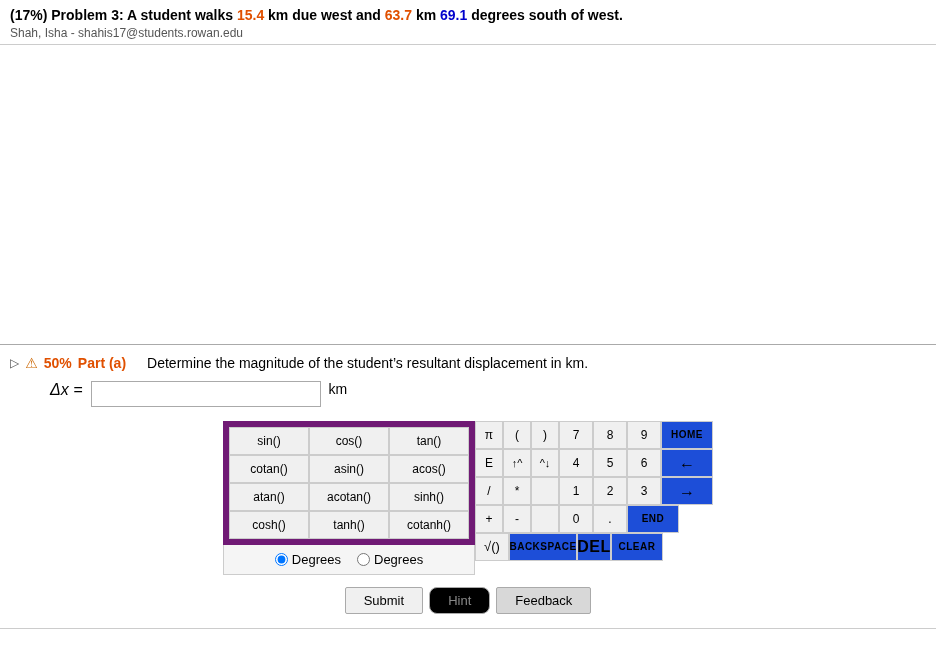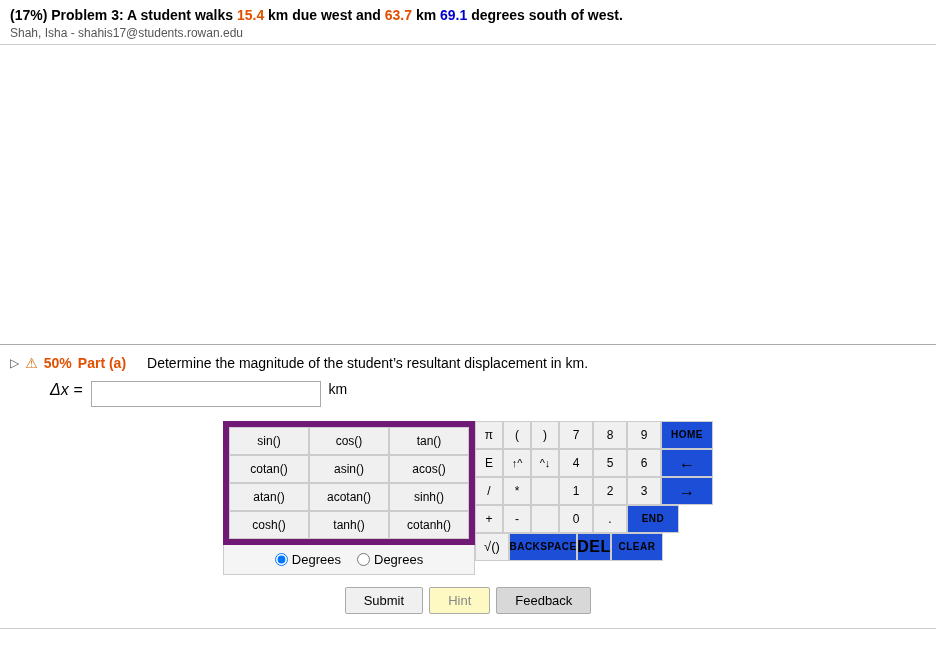--- a/index.html
+++ b/index.html
@@ -153,22 +153,23 @@
       font-size: 13px;
       cursor: pointer;
       border-radius: 2px;
     }
 
     .action-btn.submit-btn {
       background: #f0f0f0;
     }
 
     .action-btn.hint-btn {
-      background: #fef9c3;
+      background: #000000;
       color: #888;
+      border-radius: 8px;
     }
 
     .action-btn.feedback-btn {
       background: #d8d8d8;
     }
 
     .action-btn.giveup-btn {
       background: #f0f0f0;
     }
 

